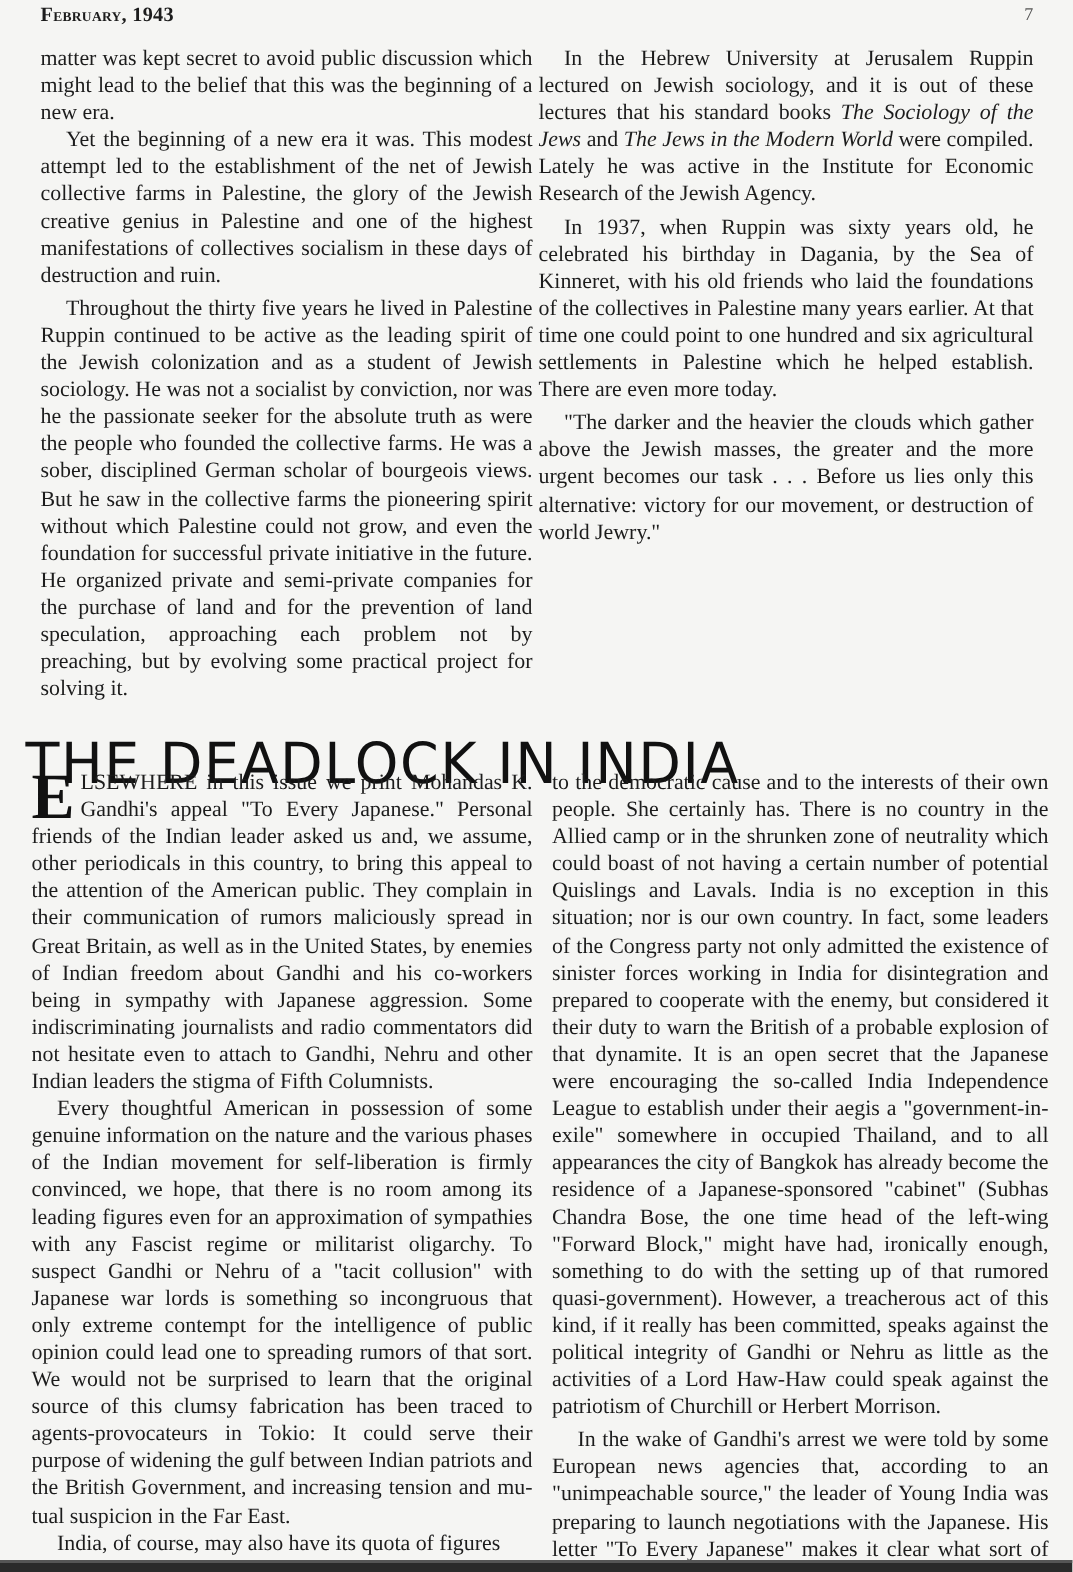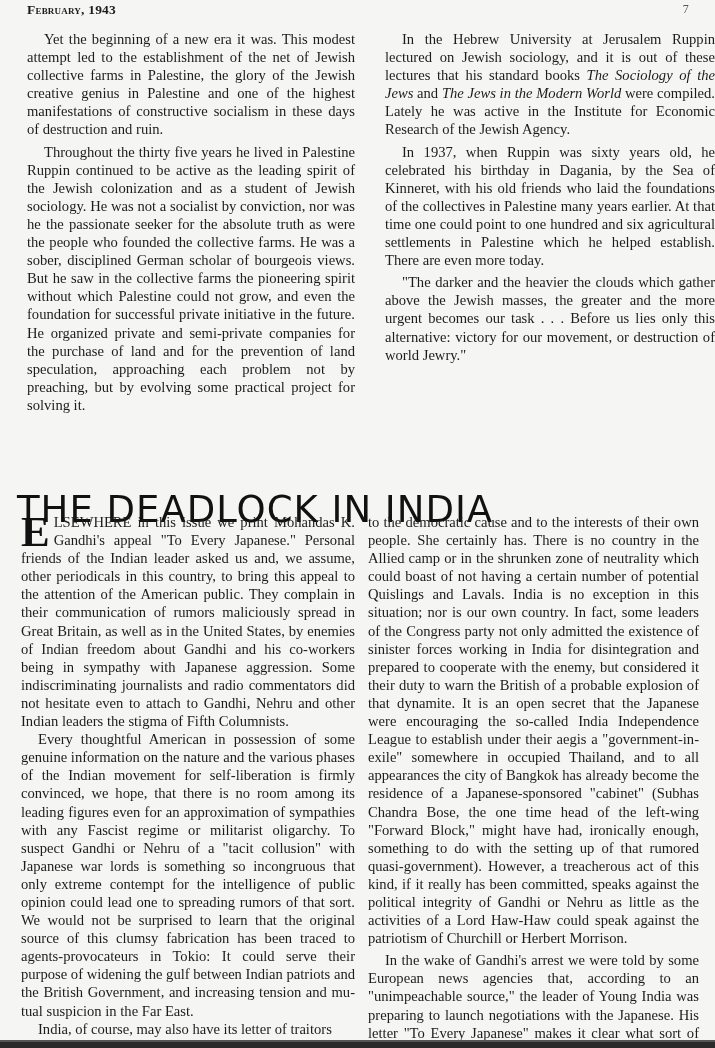--- a/index.html
+++ b/index.html
@@ -18,21 +18,21 @@
     .running-head .date { font-variant: small-caps; }
     .running-head .pageno { position: absolute; right: 6px; top: 0; font-weight: normal; font-size: 12px; color: #555; }
     .col {
       position: absolute; font-size: 14.6px; line-height: 18.1px;
       text-align: justify; hyphens: manual;
     }
     .col p { margin: 0; text-indent: 0; }
     .col p.ind { text-indent: 17px; }
     .col p.gap { margin-top: 4px; }
     .c1 { left: 27px; top: 30px; width: 328px; }
-    .c2 { left: 385px; top: 30px; width: 330px; }
+    .c2 { left: 359px; top: 30px; width: 330px; }
     .c3 { left: 21px; top: 513px; width: 334px; }
     .c4 { left: 368px; top: 513px; width: 331px; }
     .title {
       position: absolute; top: 463px; left: 17px; width: 715px; text-align: left;
       font-family: "DejaVu Sans", "Liberation Sans", sans-serif;
       font-size: 37px; font-weight: normal; letter-spacing: 1px; color: #111;
       transform: scaleY(1.02);
     }
     .dropcap {
       float: left; font-size: 43px; line-height: 34px; font-weight: bold;
@@ -46,36 +46,37 @@
 <body>
 
 <div class="page">
 
   <div class="running-head">
     <span class="date">February, 1943</span>
     <span class="pageno">7</span>
   </div>
 
   <div class="col c1">
-    <p class="ind">Yet the beginning of a new era it was. This modest attempt led to the establishment of the net of Jewish collective farms in Palestine, the glory of the Jewish creative genius in Palestine and one of the highest manifestations of constructive socialism in these days of destruction and ruin.</p>
+    <p>matter was kept secret to avoid public discussion which might lead to the belief that this was the beginning of a new era.</p>
+    <p class="ind">Yet the beginning of a new era it was. This modest attempt led to the establishment of the net of Jewish collective farms in Palestine, the glory of the Jewish creative genius in Palestine and one of the highest manifestations of collectives socialism in these days of destruction and ruin.</p>
     <p class="ind gap">Throughout the thirty five years he lived in Pales­tine Ruppin continued to be active as the leading spirit of the Jewish colonization and as a student of Jewish sociology. He was not a socialist by convic­tion, nor was he the passionate seeker for the absolute truth as were the people who founded the collective farms. He was a sober, disciplined German scholar of bourgeois views. But he saw in the collective farms the pioneering spirit without which Palestine could not grow, and even the foundation for success­ful private initiative in the future. He organized private and semi-private companies for the purchase of land and for the prevention of land speculation, approaching each problem not by preaching, but by evolving some practical project for solving it.</p>
   </div>
 
   <div class="col c2">
     <p class="ind"><span>In the Hebrew University at Jerusalem Ruppin lectured on Jewish sociology, and it is out of these lectures that his standard books </span><i>The Sociology of the Jews</i><span> and </span><i>The Jews in the Modern World</i><span> were com­piled. Lately he was active in the Institute for Eco­nomic Research of the Jewish Agency.</span></p>
     <p class="ind gap">In 1937, when Ruppin was sixty years old, he celebrated his birthday in Dagania, by the Sea of Kinneret, with his old friends who laid the founda­tions of the collectives in Palestine many years earlier. At that time one could point to one hundred and six agricultural settlements in Palestine which he helped establish. There are even more today.</p>
     <p class="ind gap">"The darker and the heavier the clouds which gather above the Jewish masses, the greater and the more urgent becomes our task . . . Before us lies only this alternative: victory for our movement, or de­struction of world Jewry."</p>
   </div>
 
   <h1 class="title">THE DEADLOCK IN INDIA</h1>
 
   <div class="col c3">
     <p><span class="dropcap">E</span><span>LSEWHERE in this issue we print Mohandas K. Gandhi's appeal "To Every Japanese." Personal friends of the Indian leader asked us and, we assume, other periodicals in this country, to bring this appeal to the attention of the American public. They com­plain in their communication of rumors maliciously spread in Great Britain, as well as in the United States, by enemies of Indian freedom about Gandhi and his co-workers being in sympathy with Japanese aggression. Some indiscriminating journalists and radio commentators did not hesitate even to attach to Gandhi, Nehru and other Indian leaders the stigma of Fifth Columnists.</span></p>
     <p class="ind">Every thoughtful American in possession of some genuine information on the nature and the various phases of the Indian movement for self-liberation is firmly convinced, we hope, that there is no room among its leading figures even for an approximation of sympathies with any Fascist regime or militarist oligarchy. To suspect Gandhi or Nehru of a "tacit collusion" with Japanese war lords is something so incongruous that only extreme contempt for the intelligence of public opinion could lead one to spreading rumors of that sort. We would not be surprised to learn that the original source of this clumsy fabrication has been traced to agents-pro­vocateurs in Tokio: It could serve their purpose of widening the gulf between Indian patriots and the British Government, and increasing tension and mu­tual suspicion in the Far East.</p>
-    <p class="ind">India, of course, may also have its letter of traitors</p>
+    <p class="ind">India, of course, may also have its quota of figures</p>
   </div>
 
   <div class="col c4">
     <p>to the democratic cause and to the interests of their own people. She certainly has. There is no country in the Allied camp or in the shrunken zone of neutrality which could boast of not having a certain number of potential Quislings and Lavals. India is no exception in this situation; nor is our own country. In fact, some leaders of the Congress party not only admitted the existence of sinister forces working in India for disintegration and prepared to cooperate with the enemy, but considered it their duty to warn the British of a probable explosion of that dynamite. It is an open secret that the Japanese were encouraging the so-called India Independence League to establish under their aegis a "government-in-exile" somewhere in occupied Thailand, and to all appearances the city of Bangkok has already become the residence of a Japanese-sponsored "cabinet" (Subhas Chandra Bose, the one time head of the left-wing "Forward Block," might have had, ironically enough, something to do with the setting up of that rumored quasi-govern­ment). However, a treacherous act of this kind, if it really has been committed, speaks against the political integrity of Gandhi or Nehru as little as the activities of a Lord Haw-Haw could speak against the patriot­ism of Churchill or Herbert Morrison.</p>
     <p class="ind gap">In the wake of Gandhi's arrest we were told by some European news agencies that, according to an "unimpeachable source," the leader of Young India was preparing to launch negotiations with the Jap­anese. His letter "To Every Japanese" makes it clear what sort of "negotiations" he really contemplated.</p>
   </div>
 
 </div>
 
 <div class="bottom-bar"></div>

